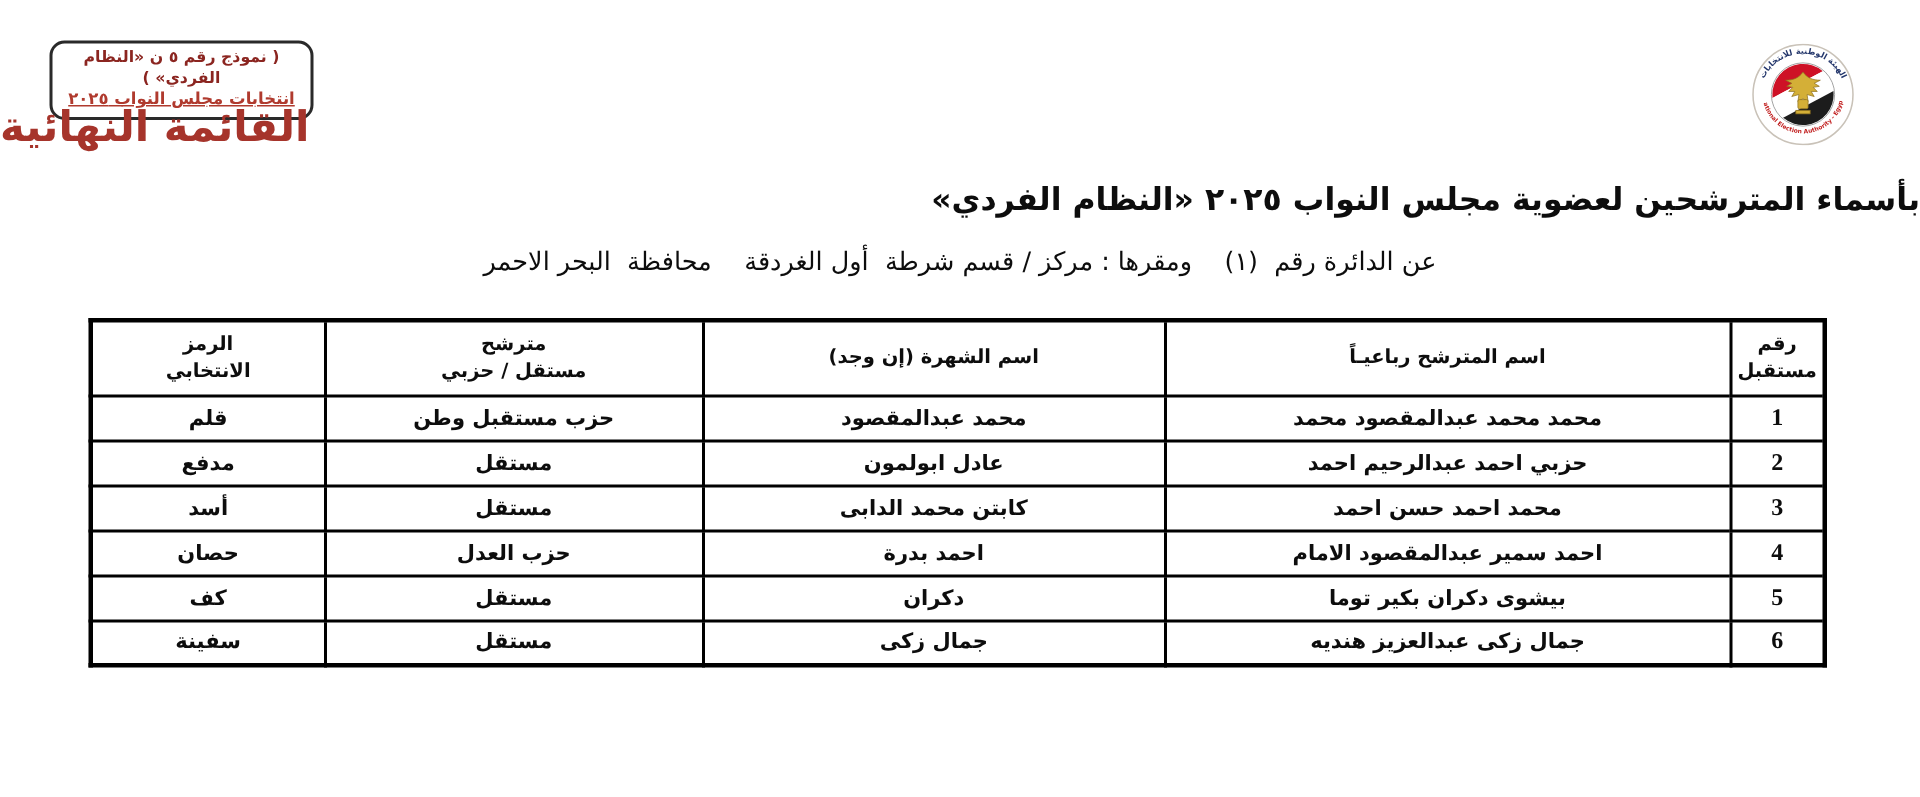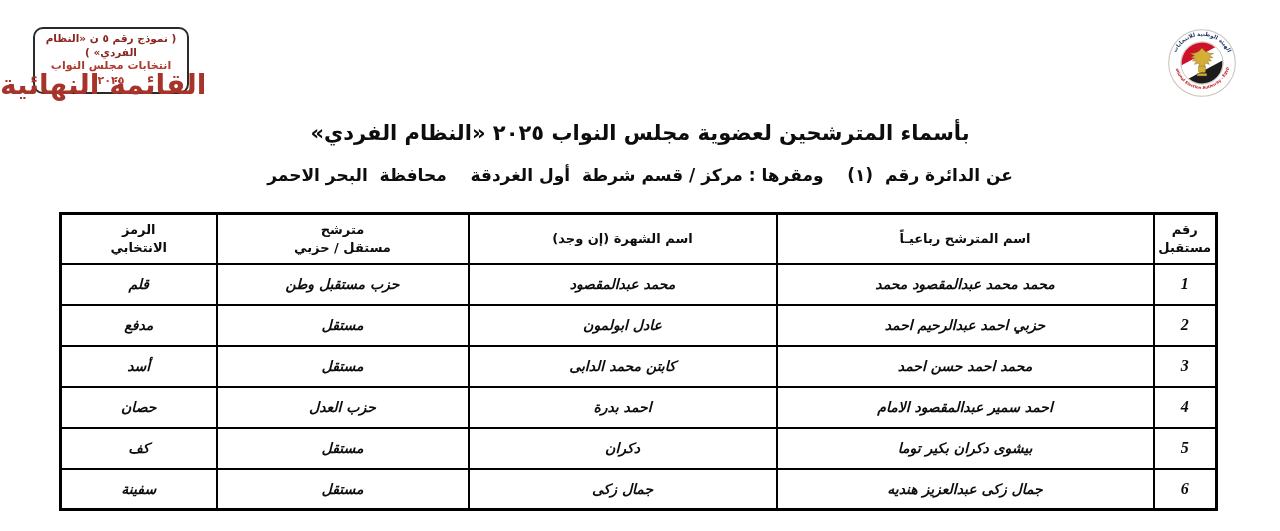--- a/index.html
+++ b/index.html
@@ -14,54 +14,54 @@
   body{
     background:#ffffff;
     font-family:"DejaVu Sans","Liberation Sans",sans-serif;
     direction:rtl;
     position:relative;
     overflow:hidden;
     color:#111;
   }
   
   .form-box{
-    position:absolute;top:27px;left:33px;width:156px;
+    position:absolute;top:27px;left:33px;width:176px;
     border:2px solid #2a2a2a;border-radius:10px;
     padding:3px 6px 4px;text-align:center;background:#fff;
   }
   .form-box .line1{color:var(--box-red-dark);font-weight:bold;font-size:10.5px;line-height:1.3;}
-  .form-box .line2{color:var(--box-red);font-weight:bold;font-size:11px;line-height:1.3;}
+  .form-box .line2{color:var(--box-red);font-weight:bold;font-size:11px;line-height:1.3;text-decoration:underline;}
   
   .logo{position:absolute;top:29px;right:44px;width:68px;height:68px;}
   .logo svg{width:100%;height:100%;display:block}
   
   .title{
     position:absolute;top:68px;left:0;width:100%;text-align:left;
     color:var(--title-red);font-size:28px;font-weight:bold;letter-spacing:1px;
   }
   .subtitle{
-    position:absolute;top:121px;left:0;width:100%;text-align:center;
+    position:absolute;top:121px;left:0;width:100%;text-align:right;
     color:#0d0d0d;font-size:21px;font-weight:bold;
   }
   .district{
     position:absolute;top:165px;left:0;width:100%;text-align:center;
-    color:#0d0d0d;font-size:17px;font-weight:bold;white-space:pre;
+    color:#0d0d0d;font-size:17px;font-weight:normal;white-space:pre;
   }
   
   table.candidates{
     position:absolute;top:212px;right:62px;width:1156px;
     border-collapse:collapse;table-layout:fixed;background:#fff;
     border:3px solid #000;
   }
   .candidates th,.candidates td{
     border:2px solid #000;text-align:center;vertical-align:middle;
     font-weight:bold;color:#0d0d0d;overflow:hidden;
   }
   .candidates th{height:50px;font-size:13px;white-space:pre-line;line-height:1.35;}
-  .candidates td{height:41px;font-size:14px;font-style:italic;}
+  .candidates td{height:30px;font-size:14px;}
   .candidates td.c-serial{font-family:"Liberation Serif","DejaVu Serif",serif;font-size:16px;}
 </style>
 </head>
 <body>
 
 <div class="form-box">
   <div class="line1">( نموذج رقم ٥ ن «النظام الفردي» )</div>
   <div class="line2">انتخابات مجلس النواب ٢٠٢٥</div>
 </div>
 

